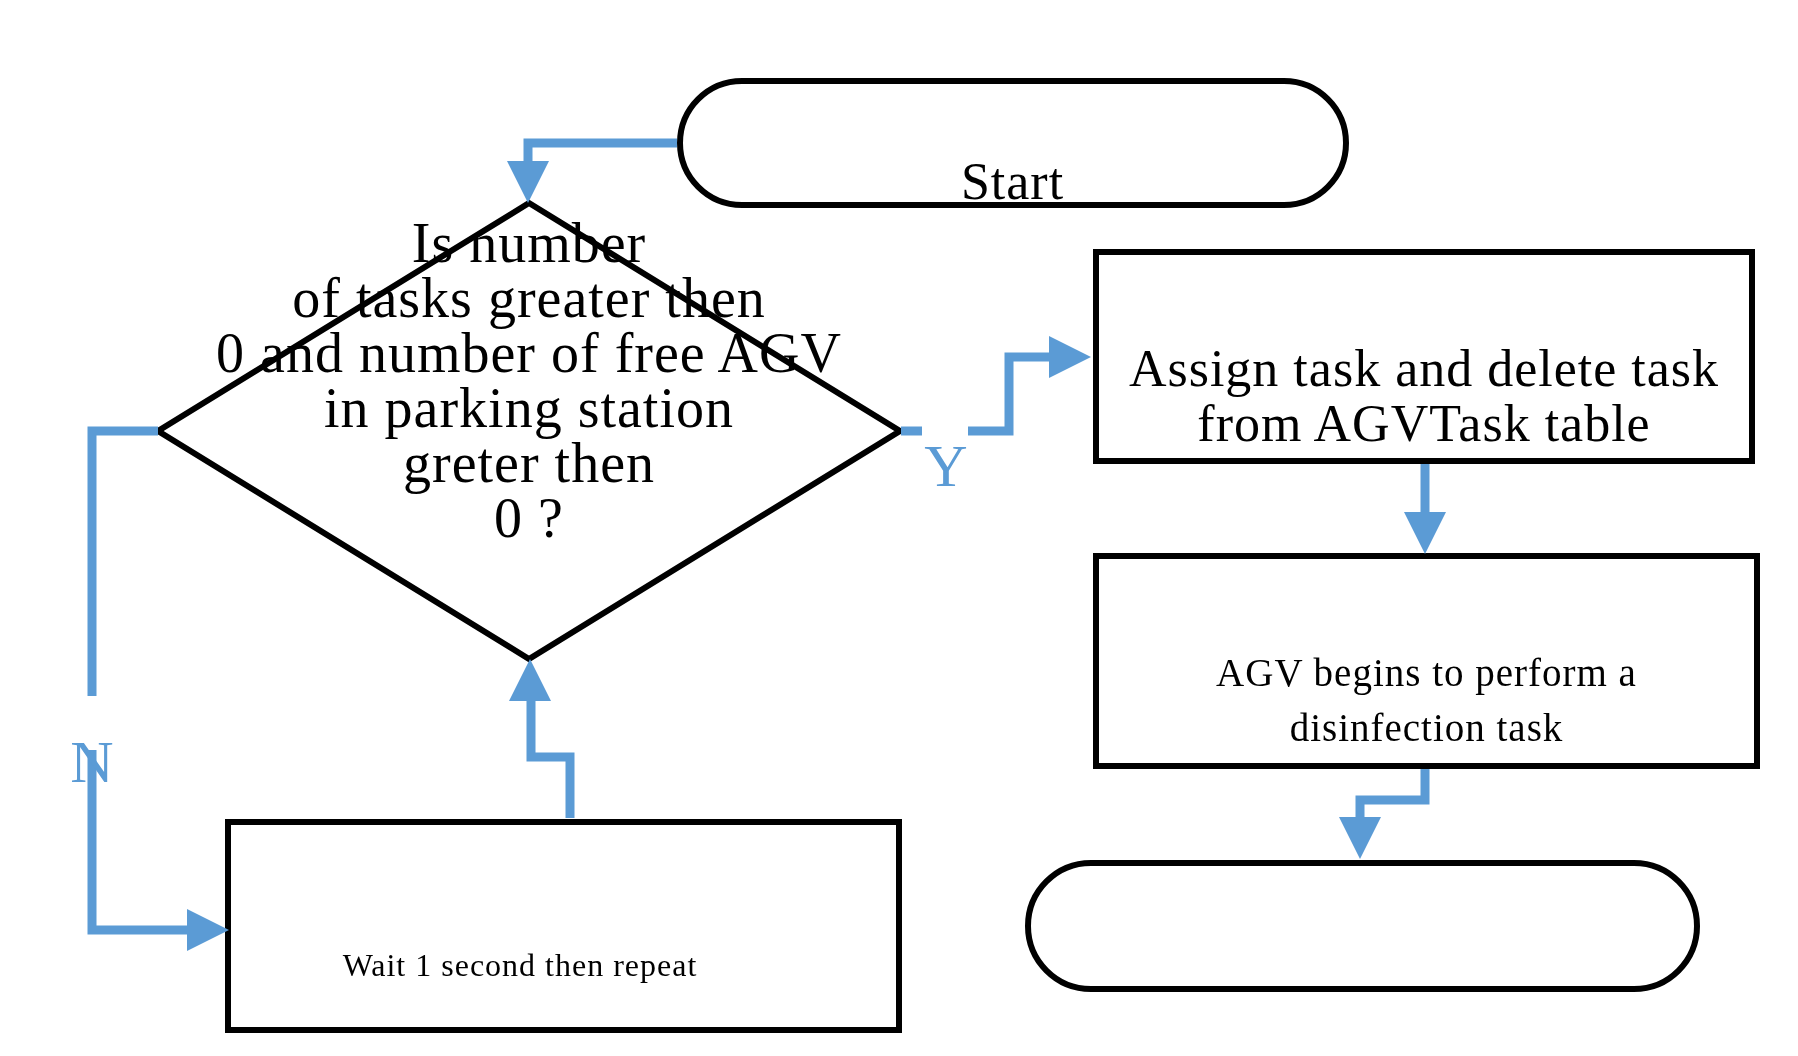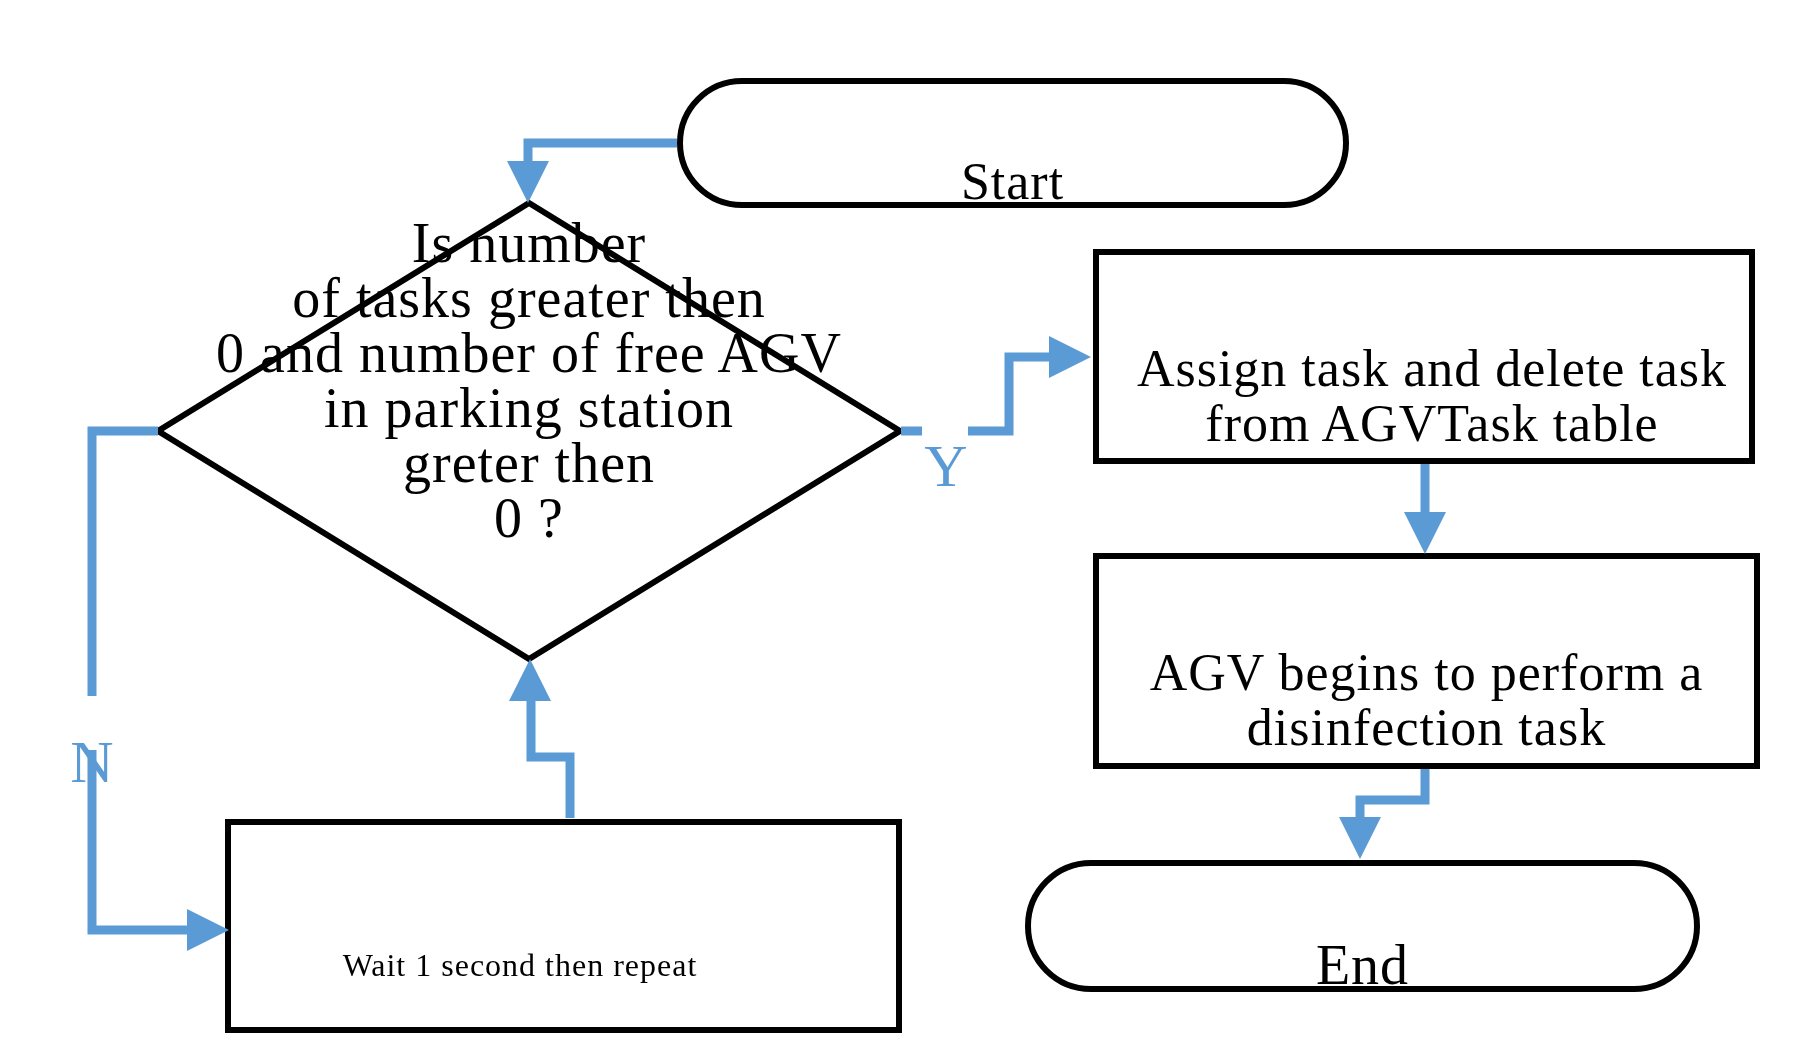--- a/index.html
+++ b/index.html
@@ -36,25 +36,25 @@
   .lbl-start {
     left: 677px; top: 78px; width: 671px; height: 129px;
     font-size: 52px; letter-spacing: 1px;
   }
   .lbl-decision {
     left: 159px; top: 216px; width: 740px;
     font-size: 56px; line-height: 55px; letter-spacing: 1px;
   }
   .lbl-assign {
     left: 1093px; top: 249px; width: 662px; height: 215px;
-    font-size: 52px; line-height: 55px; letter-spacing: 1px; padding-left: 8px;
+    font-size: 52px; line-height: 55px; letter-spacing: 1px;
   }
   .lbl-perform {
     left: 1093px; top: 553px; width: 667px; height: 216px;
-    font-size: 52px; line-height: 55px; letter-spacing: 1px;
+    font-size: 39px; line-height: 55px; letter-spacing: 1px;
   }
   .lbl-wait {
     left: 225px; top: 819px; width: 590px; height: 214px;
     font-size: 32px; letter-spacing: 1px; text-align: right;
   }
   .lbl-end {
     left: 1025px; top: 860px; width: 675px; height: 132px;
     font-size: 56px; letter-spacing: 1px;
   }
   .edge-label {
@@ -129,19 +129,18 @@
 0 ?</div>
 
   <div class="node-label flex-center lbl-assign">Assign task and delete task
 from AGVTask table</div>
 
   <div class="node-label flex-center lbl-perform">AGV begins to perform a
 disinfection task</div>
 
   <div class="node-label flex-center lbl-wait">Wait 1 second then repeat</div>
 
-  <div class="node-label flex-center lbl-end">End</div>
 
   <div class="edge-label flex-center lbl-yes">Y</div>
 
   <div class="edge-label flex-center lbl-no">N</div>
 
 </div>
 
 </body></html>

